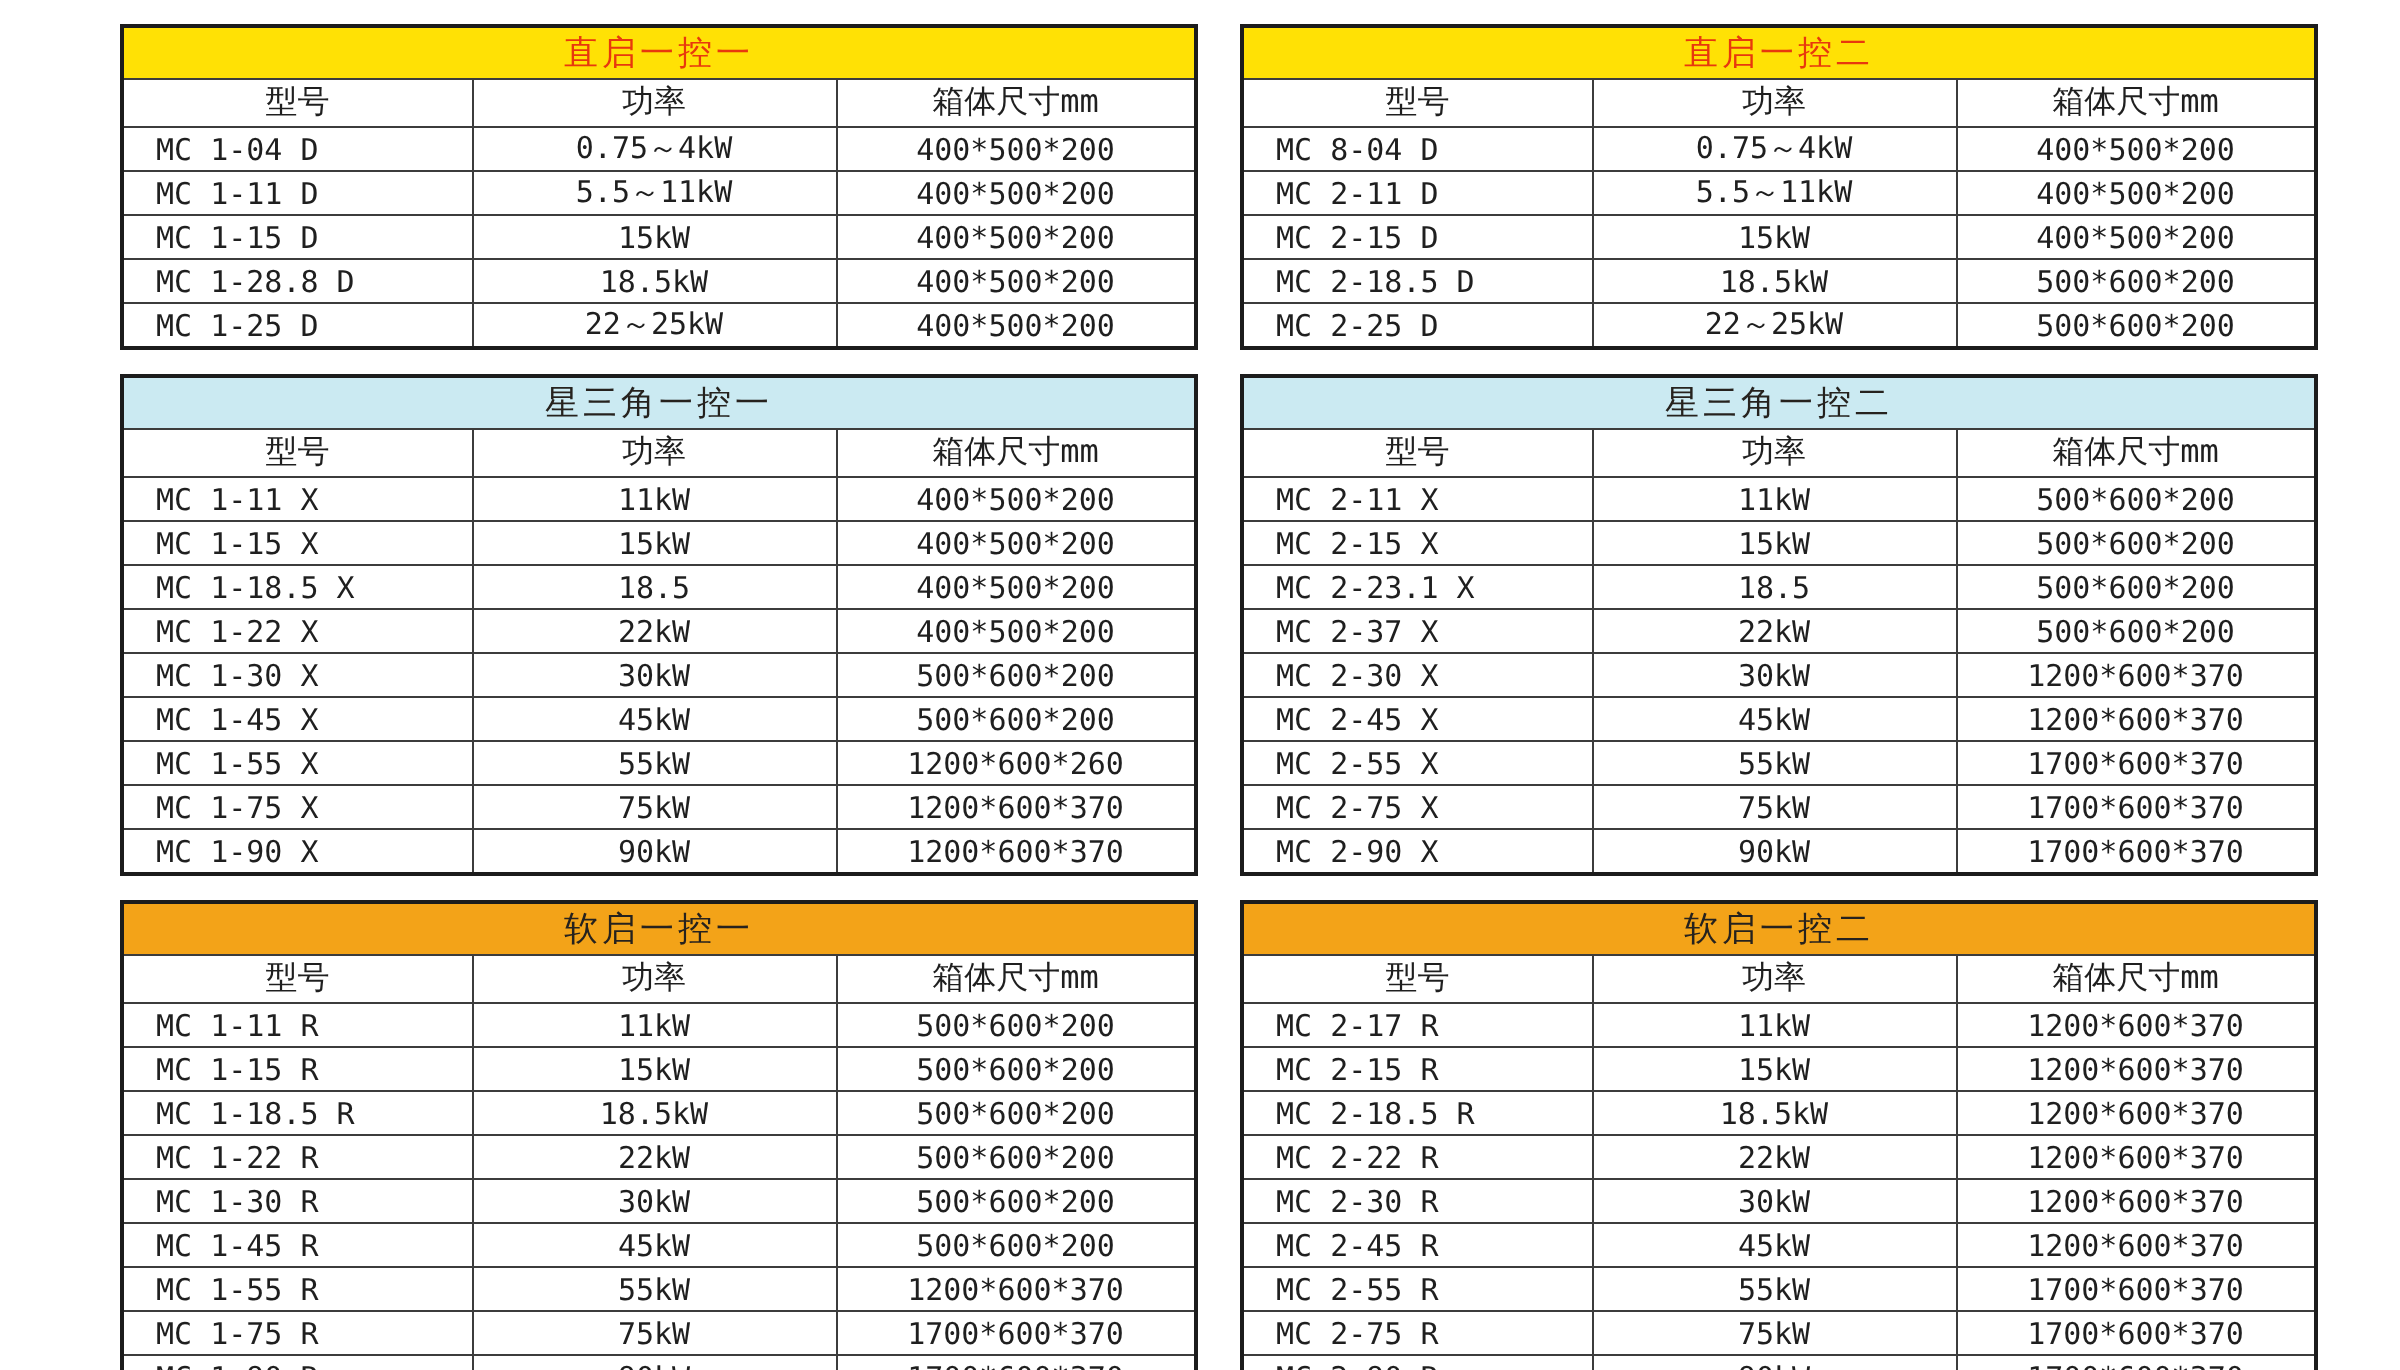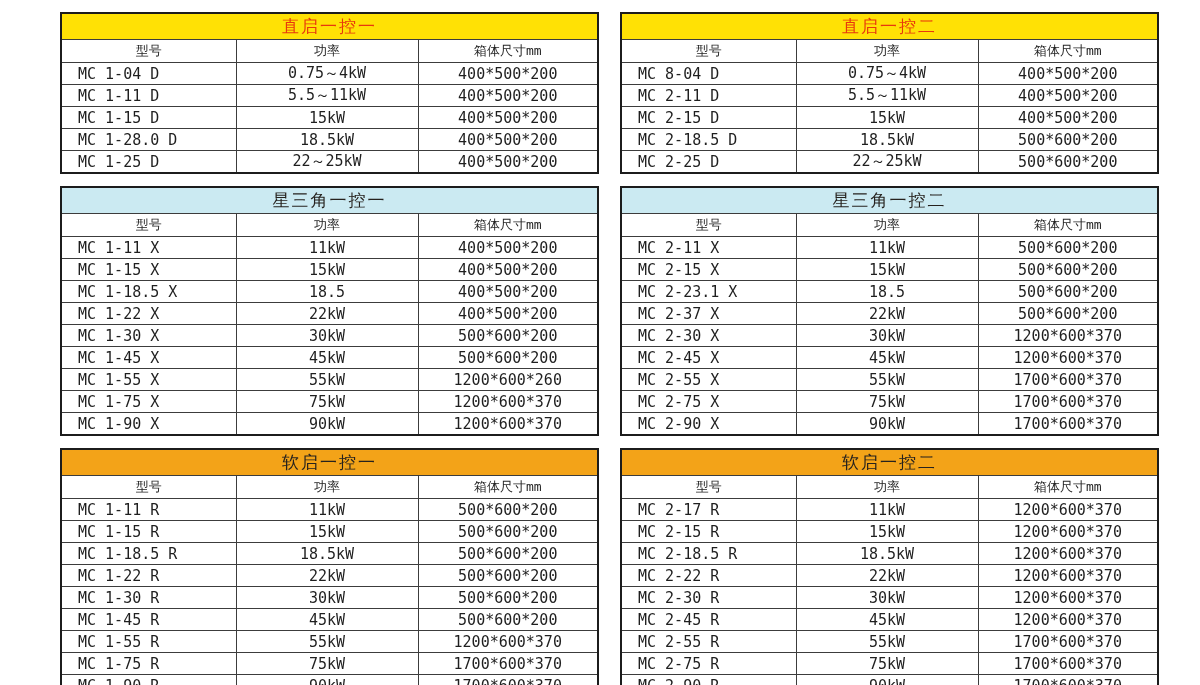--- a/index.html
+++ b/index.html
@@ -42,21 +42,21 @@
     font-size: 17px;
     font-weight: normal;
     text-align: center;
     letter-spacing: 2px;
   }
   .theme-yellow tr.title-row th { background: #ffe105; color: #e8380d; }
   .theme-cyan   tr.title-row th { background: #cbeaf2; color: #26221e; }
   .theme-orange tr.title-row th { background: #f3a318; color: #26221e; }
   tr.head-row th {
     height: 20px;
-    font-size: 13px;
+    font-size: 16px;
     font-weight: normal;
     text-align: center;
     color: #1f1f1f;
     background: #ffffff;
   }
   table.spec-table td {
     height: 19px;
     font-size: 15px;
     text-align: center;
     color: #1f1f1f;
@@ -96,21 +96,21 @@
             <td class="c0">MC 1-11 D</td>
             <td class="c1">5.5～11kW</td>
             <td class="c2">400*500*200</td>
           </tr>
           <tr>
             <td class="c0">MC 1-15 D</td>
             <td class="c1">15kW</td>
             <td class="c2">400*500*200</td>
           </tr>
           <tr>
-            <td class="c0">MC 1-28.0 D</td>
+            <td class="c0">MC 1-28.8 D</td>
             <td class="c1">18.5kW</td>
             <td class="c2">400*500*200</td>
           </tr>
           <tr>
             <td class="c0">MC 1-25 D</td>
             <td class="c1">22～25kW</td>
             <td class="c2">400*500*200</td>
           </tr>
         </tbody>
       </table>

